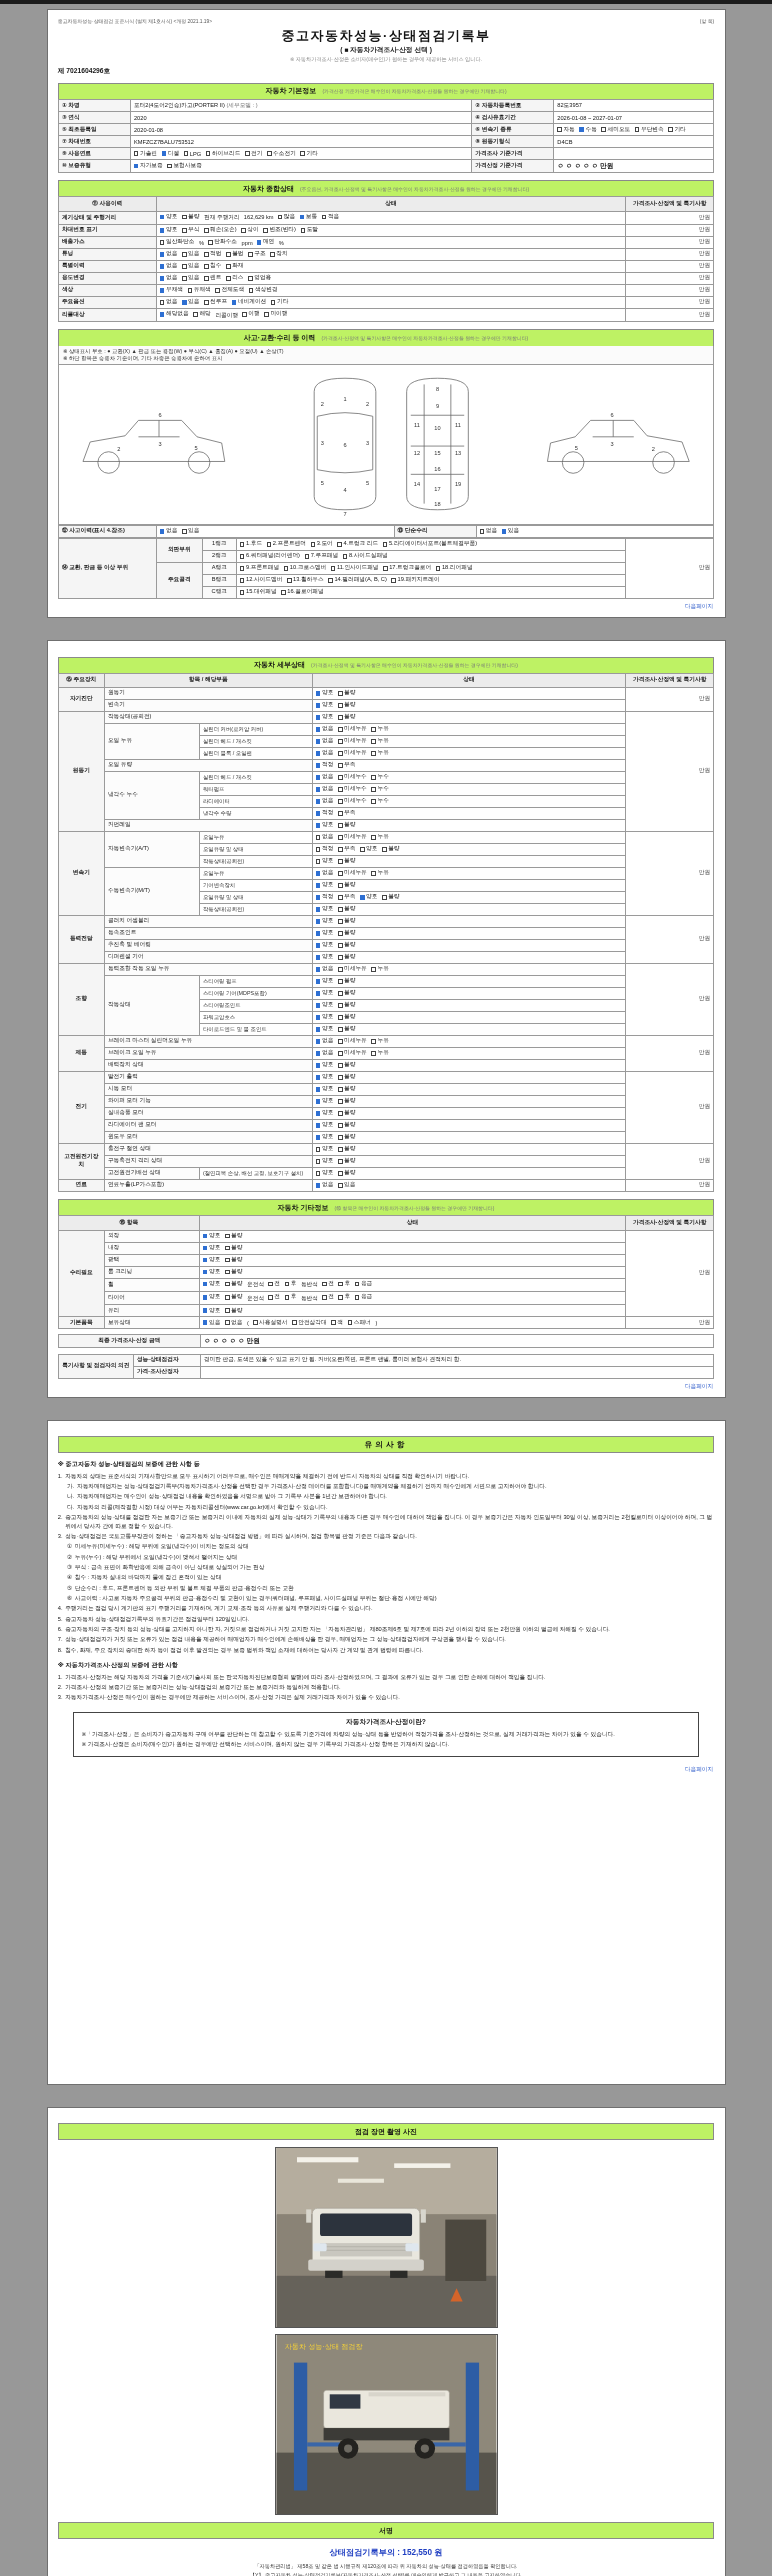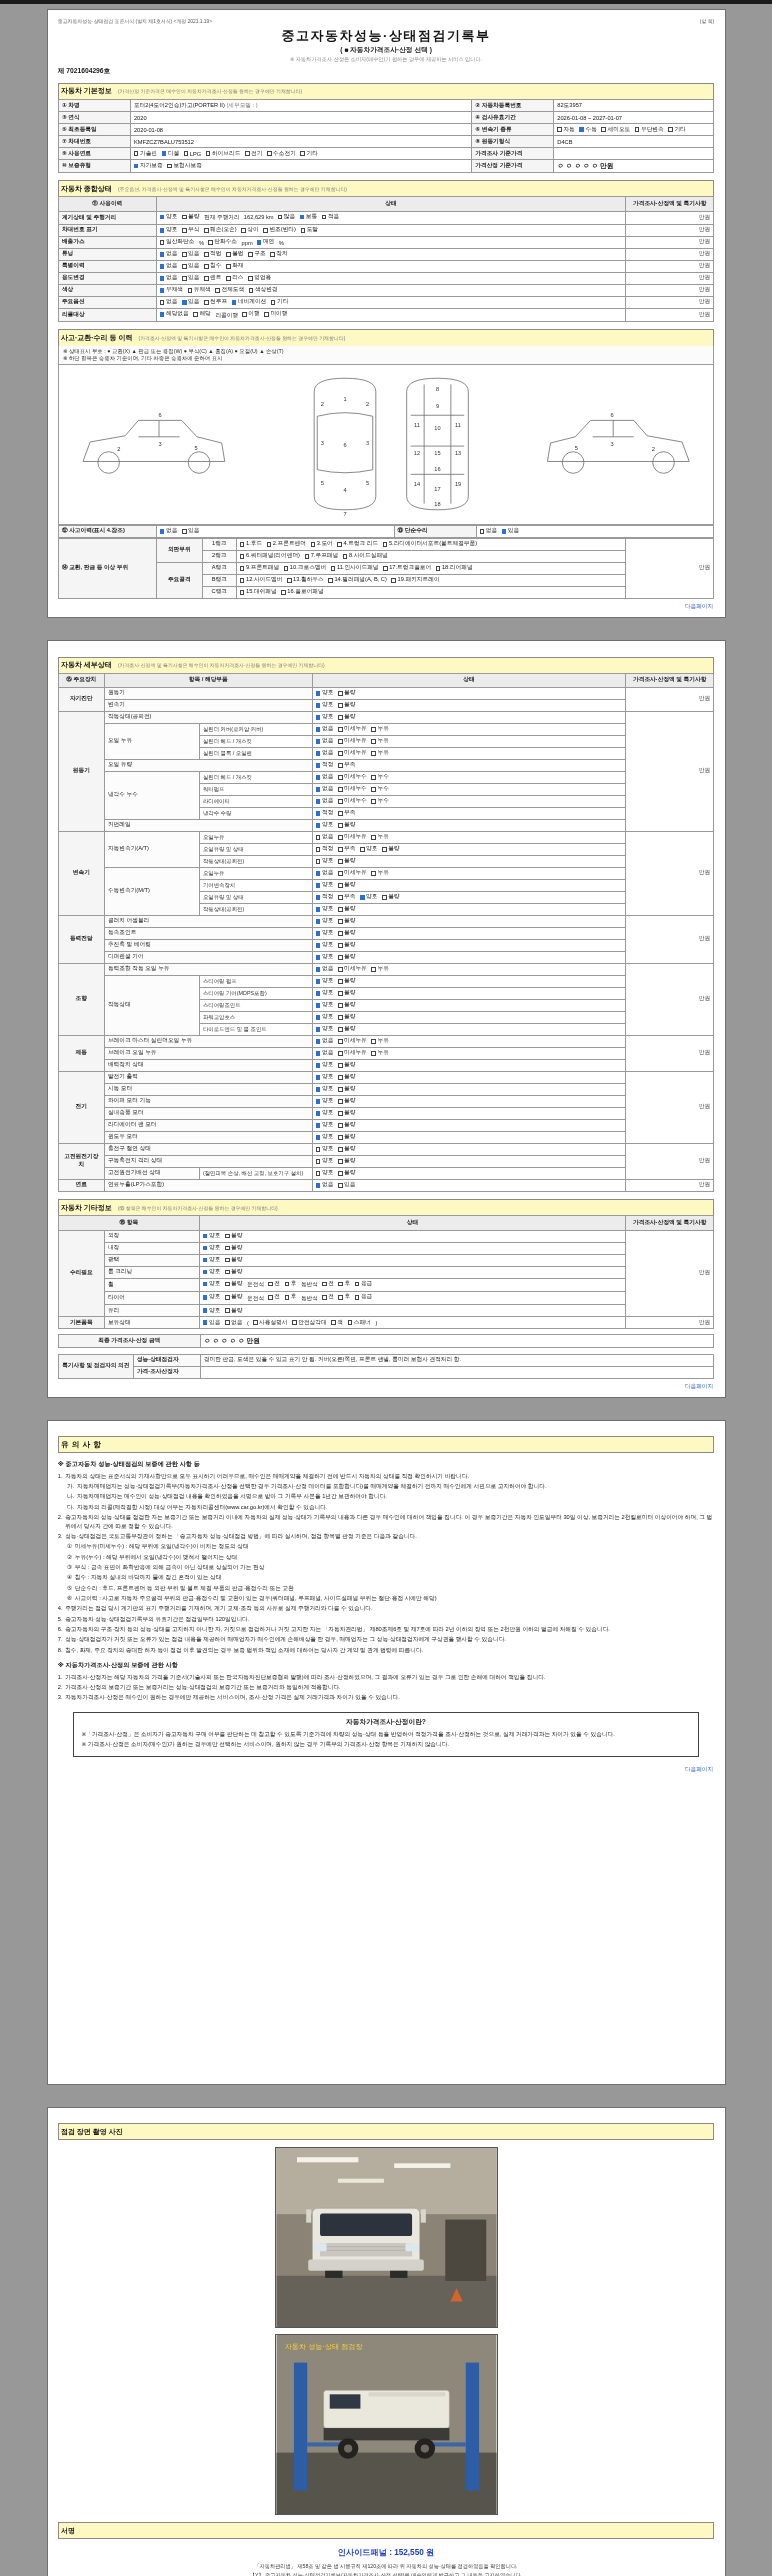--- a/index.html
+++ b/index.html
@@ -5,21 +5,21 @@
 *{box-sizing:border-box}
 body{margin:0;background:#989898;font-family:"Liberation Sans","DejaVu Sans",sans-serif;color:#151515;min-height:2576px}
 .top-strip{height:4.1px;background:#1c1c1c}
 .page{width:679px;margin:0 auto;padding:5.2px 0 20.6px}
 .card{background:#fff;border:0.5px solid #6f6f6f;margin-bottom:22px;padding:8.2px 10.3px 4.1px}
 .form-ref{display:flex;justify-content:space-between;font-size:4.9px;color:#555}
 .title{text-align:center;font-size:13px;font-weight:bold;letter-spacing:1.5px;margin:2.1px 0 1px}
 .title-opt{text-align:center;font-size:6.7px;font-weight:bold;margin-bottom:1px}
 .title-notice{text-align:center;font-size:5.2px;color:#888;margin-bottom:4.1px}
 .doc-no{font-size:6.7px;font-weight:bold;margin:2.1px 0 3.1px}
-.sec-title{border:0.5px solid #8a8a8a;border-bottom:0;background:#fef9c3;font-weight:bold;font-size:7px;padding:2.6px 2.1px;margin-top:7.2px}
+.sec-title{border:0.5px solid #8a8a8a;border-bottom:0;background:#bef264;text-align:center;font-weight:bold;font-size:7px;padding:2.6px 2.1px;margin-top:7.2px}
 .sec-note{font-weight:normal;font-size:4.9px;color:#777;margin-left:4.1px}
 table.tbl{width:100%;border-collapse:collapse;font-size:5.7px}
 .tbl th,.tbl td{border:0.5px solid #9a9a9a;padding:1.5px 3.1px;text-align:left;vertical-align:middle}
 .tbl th{background:#ececec;text-align:center;padding:2.6px 2.1px}
 .tbl td.lbl{background:#f5f5f5;font-weight:bold}
 .tbl td.sublbl{background:#f5f5f5;text-align:center;font-weight:bold}
 .tbl td.rank{background:#fafafa;text-align:center;white-space:nowrap}
 .tbl td.price{width:82px;text-align:right;color:#444}
 .tbl td.gname{background:#f5f5f5;font-weight:bold;text-align:center;width:43px}
 .tbl td.item{width:93px;background:#fcfcfc}
@@ -679,21 +679,21 @@
       <rect x="180" y="112" width="150" height="8" fill="#d8d5cb"></rect>
       <rect x="92" y="182" width="246" height="24" fill="#3c3b37"></rect>
       <circle cx="140" cy="222" r="20" fill="#23221f"></circle>
       <circle cx="290" cy="222" r="20" fill="#23221f"></circle>
       <circle cx="140" cy="222" r="8" fill="#6d6a62"></circle>
       <circle cx="290" cy="222" r="8" fill="#6d6a62"></circle>
     </svg>
 
     <div class="sec-title" style="border-bottom:0.5px solid #8a8a8a">서명</div>
     <div class="fee">
-      <span>인사이드패널 :</span>
+      <span>상태점검기록부의 :</span>
       <span>152,550 원</span>
     </div>
     <div class="foot-line">「자동차관리법」 제58조 및 같은 법 시행규칙 제120조에 따라 위 자동차의 성능·상태를 점검하였음을 확인합니다.</div>
     <div class="foot-line">【Y】 중고자동차 성능·상태점검기록부(자동차가격조사·산정 선택)를 매수인에게 발급하고 그 내용을 고지하였습니다.</div>
   </div>
 
 </div>
 
 
 </body></html>

